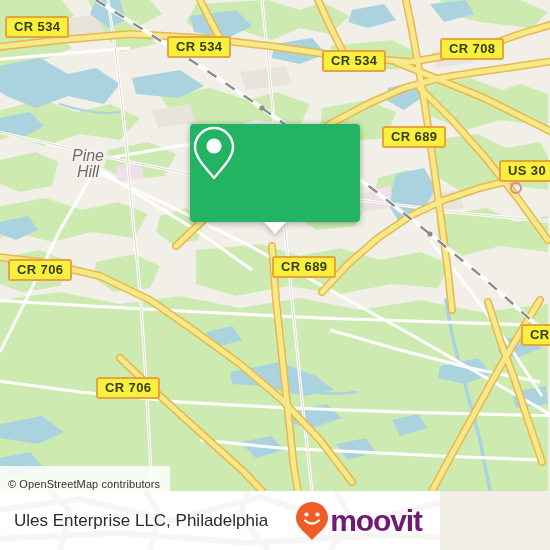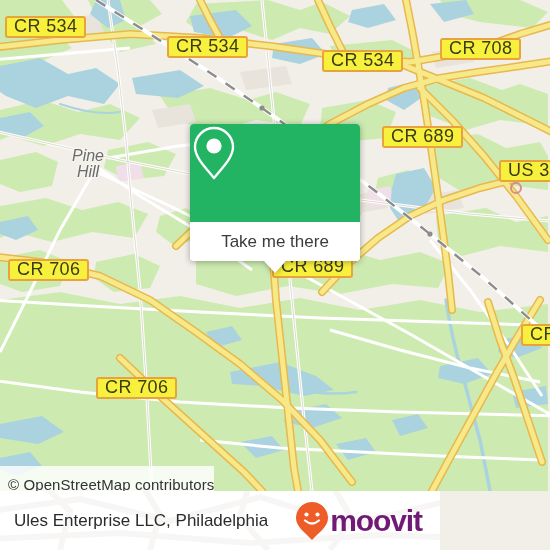--- a/index.html
+++ b/index.html
@@ -26,36 +26,37 @@
   #map svg { position:absolute; left:0; top:0; display:block; }
 
   
   #attribution {
     position: absolute;
     left: 0; top: 466px;
     height: 36px;
     display: flex;
     align-items: center;
     padding-left: 8px;
+    padding-right: 10px;
     background: rgba(255,255,255,0.82);
-    font-size: 15px;
+    font-size: 11px;
     color: #333;
     letter-spacing: 0.1px;
     z-index: 40;
   }
 
   
   .shield {
     position: absolute;
     background: #f7f03c;
     border: 2px solid #e8a33d;
     border-radius: 3px;
     color: #3b3b14;
-    font-size: 18px;
-    font-weight: normal;
+    font-size: 13px;
+    font-weight: bold;
     letter-spacing: 0.4px;
     padding: 2px 7px 3px 7px;
     line-height: 13px;
     white-space: nowrap;
     z-index: 20;
     box-sizing: border-box;
   }
 
   
   .place-label {
@@ -336,23 +337,20 @@
     </div>
 
     <div id="callout">
       <div id="callout-body">
         <div id="callout-img">
           <svg width="48" height="58" viewBox="0 0 48 58">
             <path d="M24 4 C13.5 4 5 12.5 5 23 C5 34 17 45 24 54 C31 45 43 34 43 23 C43 12.5 34.5 4 24 4 Z" fill="none" stroke="#ffffff" stroke-width="2.4" stroke-linejoin="round"></path>
             <circle cx="24" cy="22" r="7.6" fill="#ffffff"></circle>
           </svg>
         </div>
-        <div id="callout-btn">
-          <span>Take me there</span>
-        </div>
       </div>
       <div id="callout-tail"></div>
     </div>
   </div>
 
   <div id="footer">
     <svg id="footer-watermark" viewBox="0 0 550 59">
       <g stroke="#f0eeea" stroke-width="6" fill="none">
         <path d="M-10,20 L80,8 L170,30 L260,6 L350,34 L440,12 L560,30"></path>
         <path d="M40,-10 L70,20 L60,59"></path>

